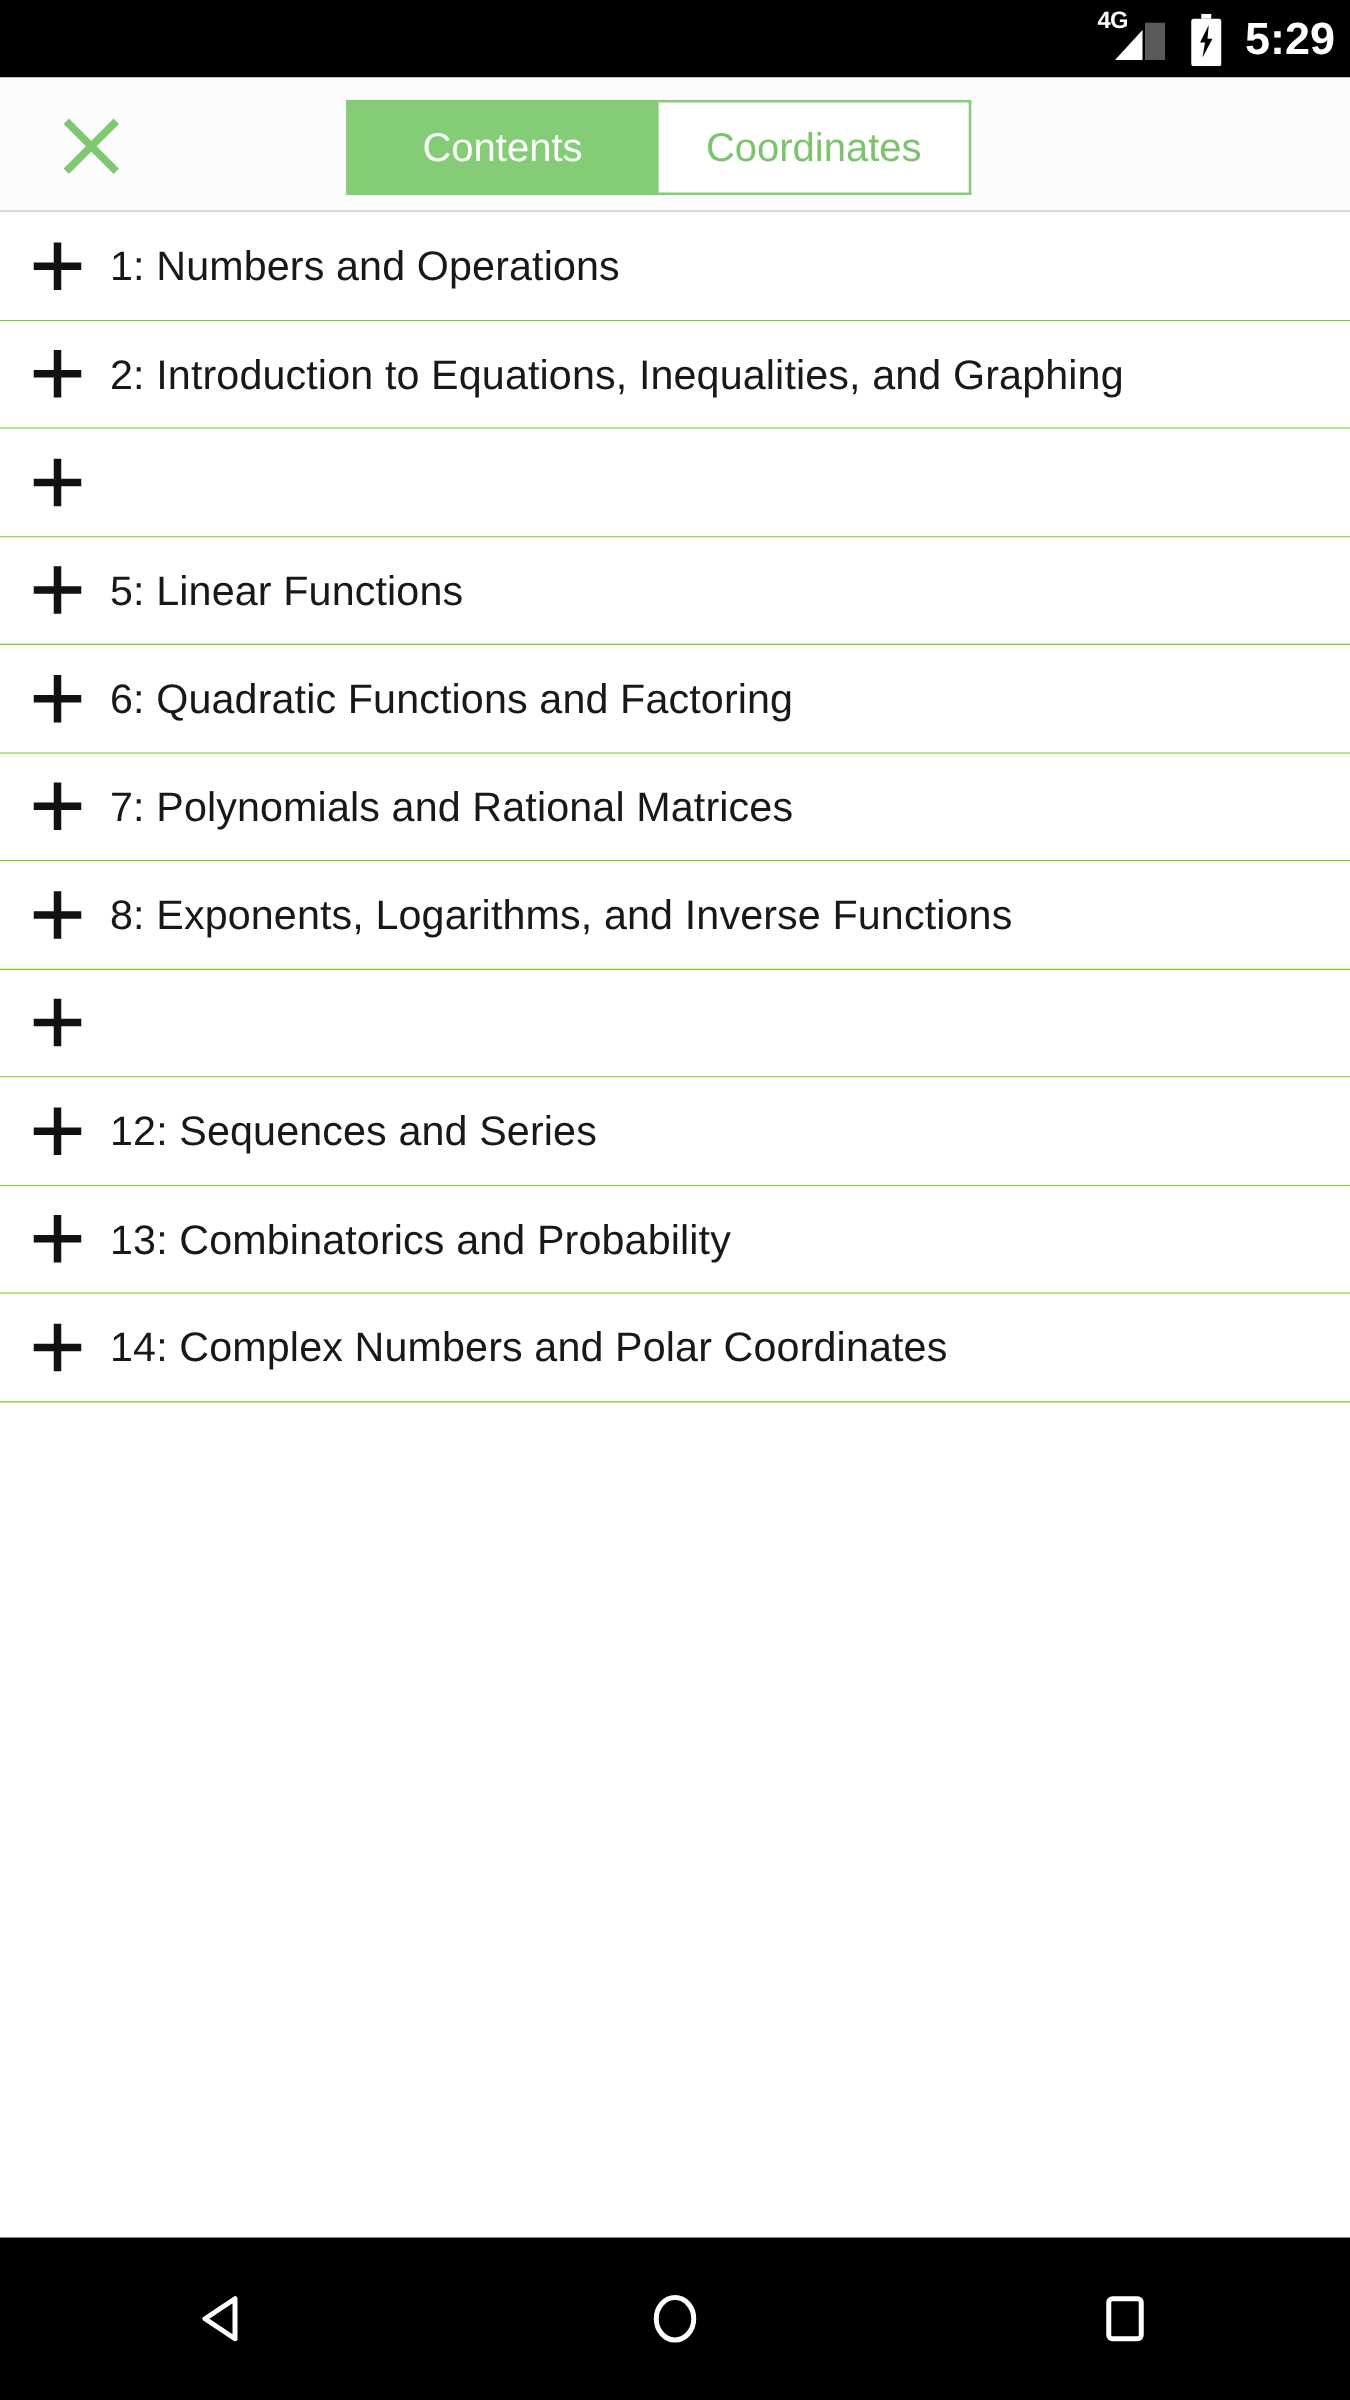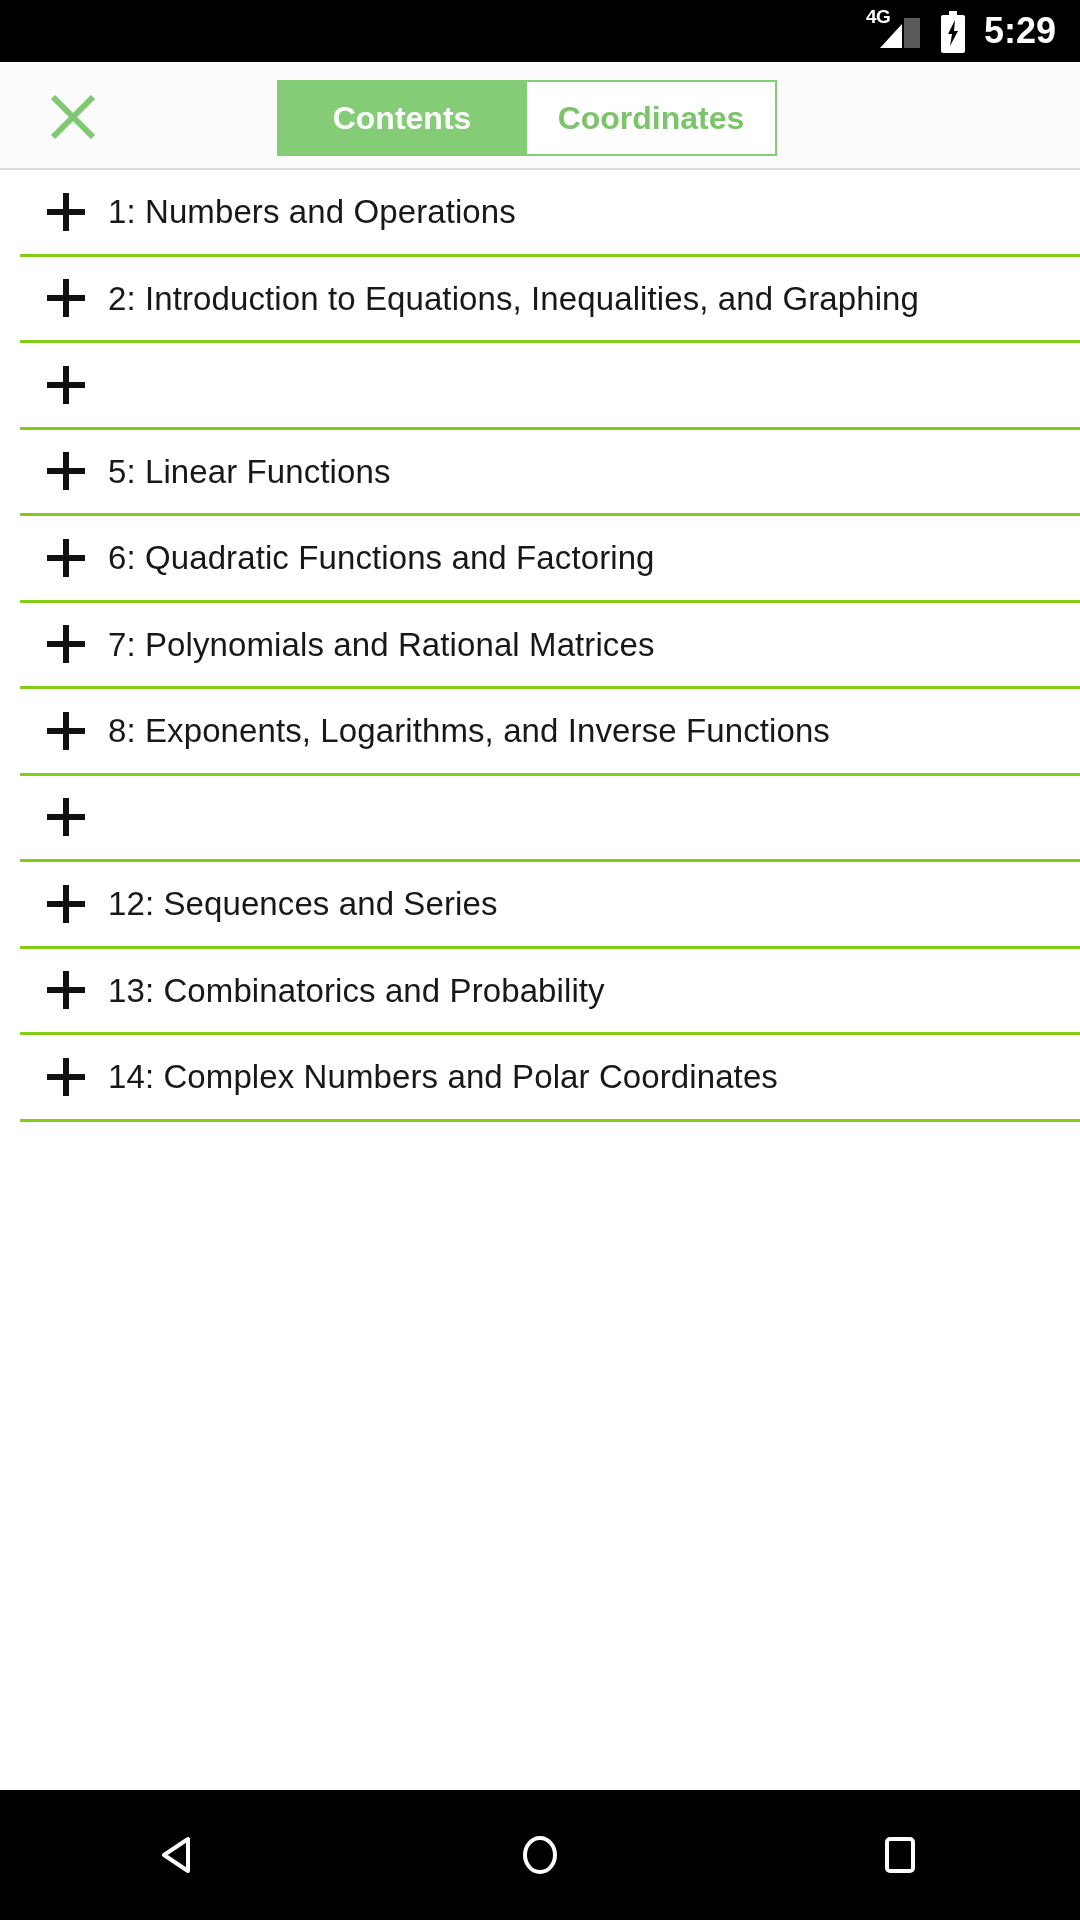--- a/index.html
+++ b/index.html
@@ -18,21 +18,21 @@
   
   .status-bar {
     position: absolute;
     top: 0; left: 0;
     width: 1080px;
     height: 62px;
     background: #000000;
     display: flex;
     align-items: center;
     justify-content: flex-end;
-    padding-right: 24px;
+    padding-right: 12px;
     box-sizing: border-box;
   }
   .status-right {
     display: flex;
     align-items: center;
     gap: 18px;
   }
   .signal-wrap {
     position: relative;
     width: 48px;
@@ -98,21 +98,20 @@
   .seg-tab {
     display: flex;
     align-items: center;
     justify-content: center;
     font-size: 32px;
     line-height: 1;
     box-sizing: border-box;
     cursor: pointer;
     padding: 0 16px;
     min-width: 250px;
-    font-weight: bold;
   }
   .seg-tab.active {
     background: #84cc75;
     color: #ffffff;
     border: 2px solid #84cc75;
   }
   .seg-tab.inactive {
     background: #ffffff;
     color: #7cc46b;
     border: 2px solid #84cc75;
@@ -125,25 +124,24 @@
     top: 170px; left: 0;
     width: 1080px;
     height: 1620px;
     background: #ffffff;
     overflow: hidden;
   }
   .list-row {
     height: 86.5px;
     display: flex;
     align-items: center;
-    border-bottom: 3px solid #84cc16;
+    border-bottom: 1px solid #84cc16;
     box-sizing: border-box;
     cursor: pointer;
     background: #ffffff;
-    margin-left: 20px;
   }
   .plus-icon {
     width: 84px;
     min-width: 84px;
     display: flex;
     align-items: center;
     justify-content: center;
     margin-left: 4px;
   }
   .row-label {

